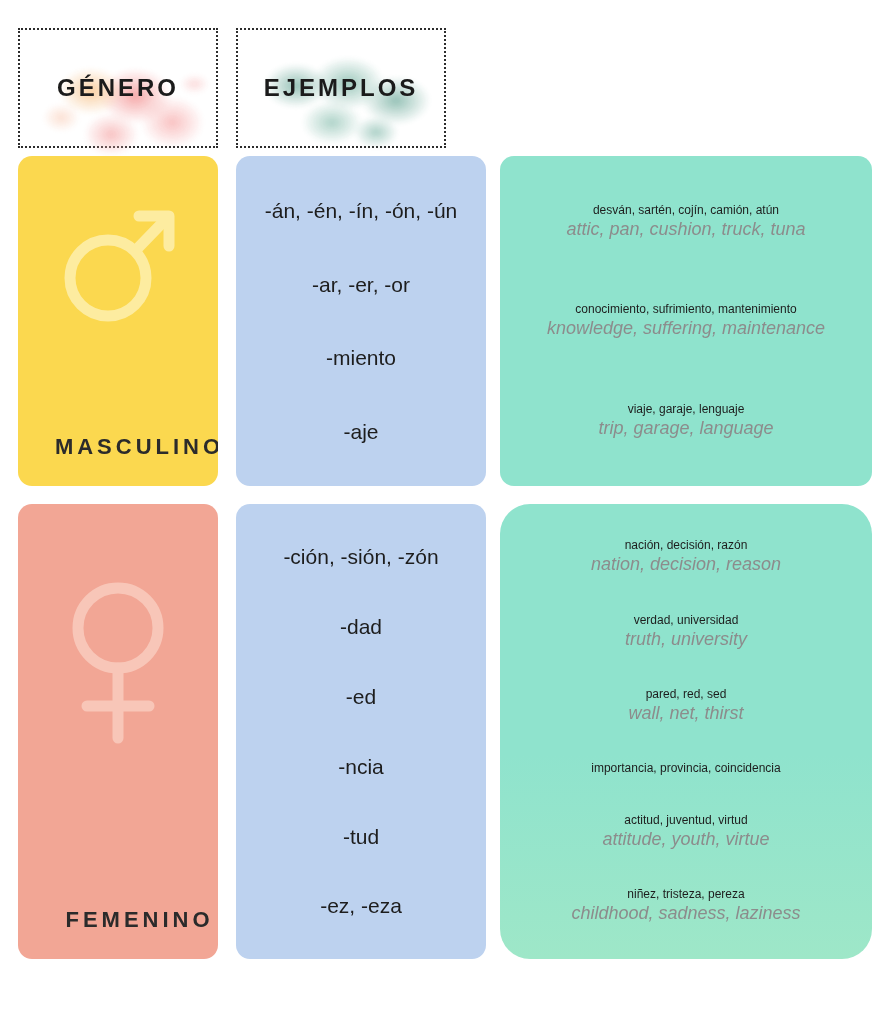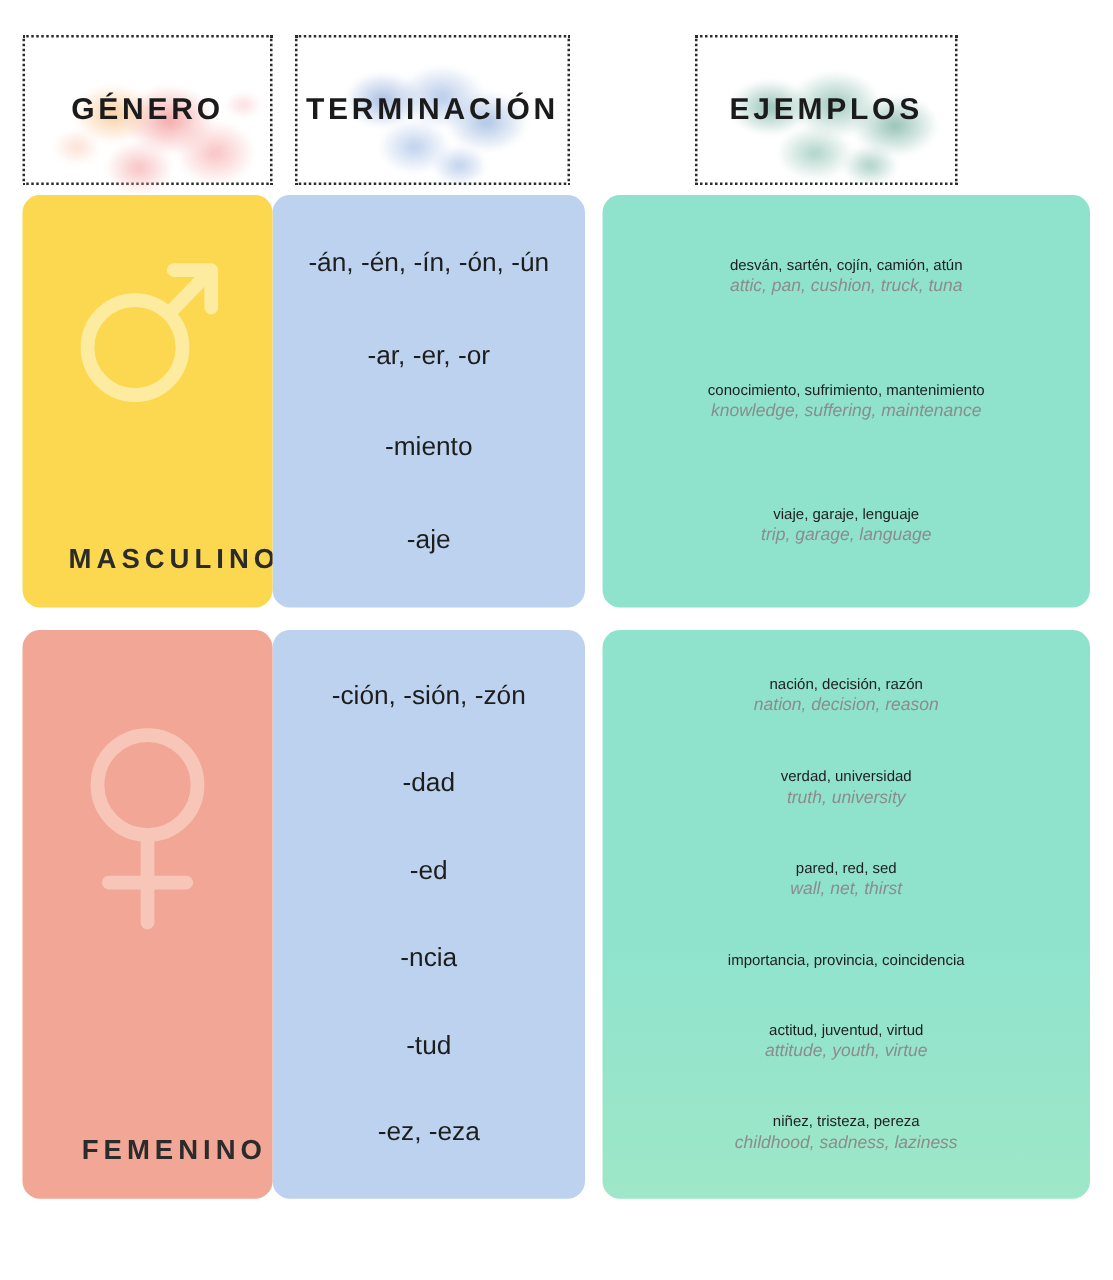--- a/index.html
+++ b/index.html
@@ -95,20 +95,21 @@
     padding: 8px 18px 18px 18px;
     box-sizing: border-box;
   }
   .gender-row {
     display: flex;
     align-items: stretch;
     margin-bottom: 18px;
   }
   .col-gender {
     width: 200px;
+    margin-right: 18px;
     border-radius: 14px;
     position: relative;
     display: flex;
     flex-direction: column;
     justify-content: flex-end;
     align-items: center;
     padding-bottom: 26px;
     box-sizing: border-box;
     overflow: hidden;
     padding-left: 43px;
@@ -158,56 +159,52 @@
   .example-block {
     text-align: center;
     line-height: 1.25;
   }
   .ex-es {
     font-size: 12px;
     color: #1d1d1d;
     display: block;
   }
   .ex-en {
-    font-size: 14px;
+    font-size: 18px;
     font-style: italic;
     color: #8c8c8c;
     display: block;
   }
 
   
   .masc .col-gender  { background: #fbd84f; }
   .masc .col-ending  { background: #bdd2ef; }
   .masc .col-example { background: #8fe3cd; }
   .masc { height: 330px; }
 
   
   .fem .col-gender  { background: #f2a695; }
   .fem .col-ending  { background: #bdd2ef; }
   .fem .col-example { background: #8fe3cd; }
   .fem { height: 455px; }
 
-  .fem .col-example { background: linear-gradient(180deg, #8fe3cd 0%, #8fe3cd 55%, #9ee7c8 100%); }
+  .fem .col-example { background: linear-gradient(180deg, #8fe3cd 0%, #8fe3cd 55%, #9ee7c8 100%); border-radius: 30px; }
 </style>
 </head>
 <body>
 
 <div class="sheet">
 
   <div class="header-row">
 
     <div class="header-cell hdr-gender">
       <div class="blob blob-pink"></div>
       <div class="label">GÉNERO</div>
     </div>
 
-    <div class="header-cell hdr-ending">
-      <div class="blob blob-blue"></div>
-      <div class="label">TERMINACIÓN</div>
-    </div>
 
     <div class="header-cell hdr-example">
       <div class="blob blob-green"></div>
       <div class="label">EJEMPLOS</div>
     </div>
 
   </div>
 
   <div class="body-grid">
 

